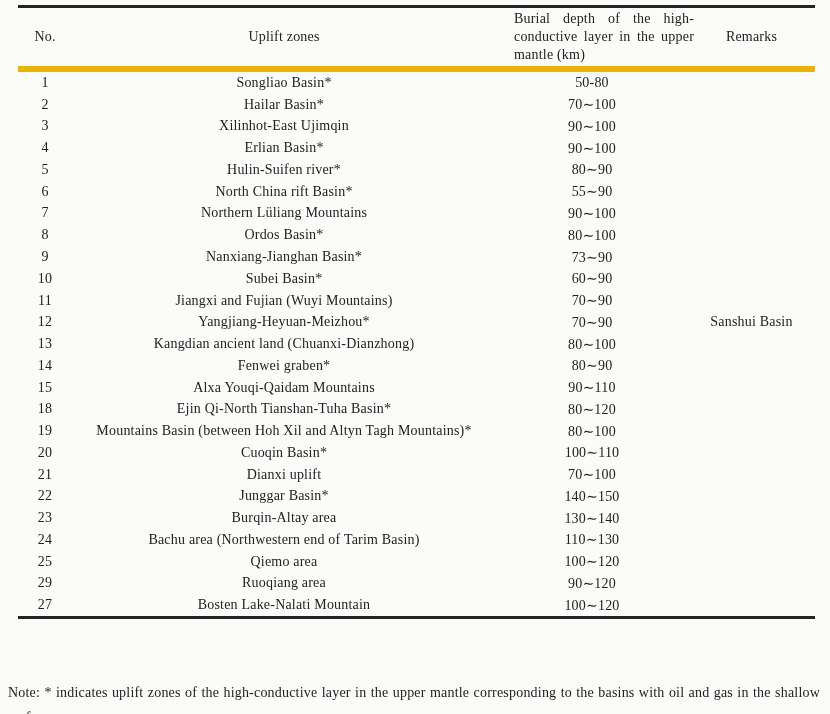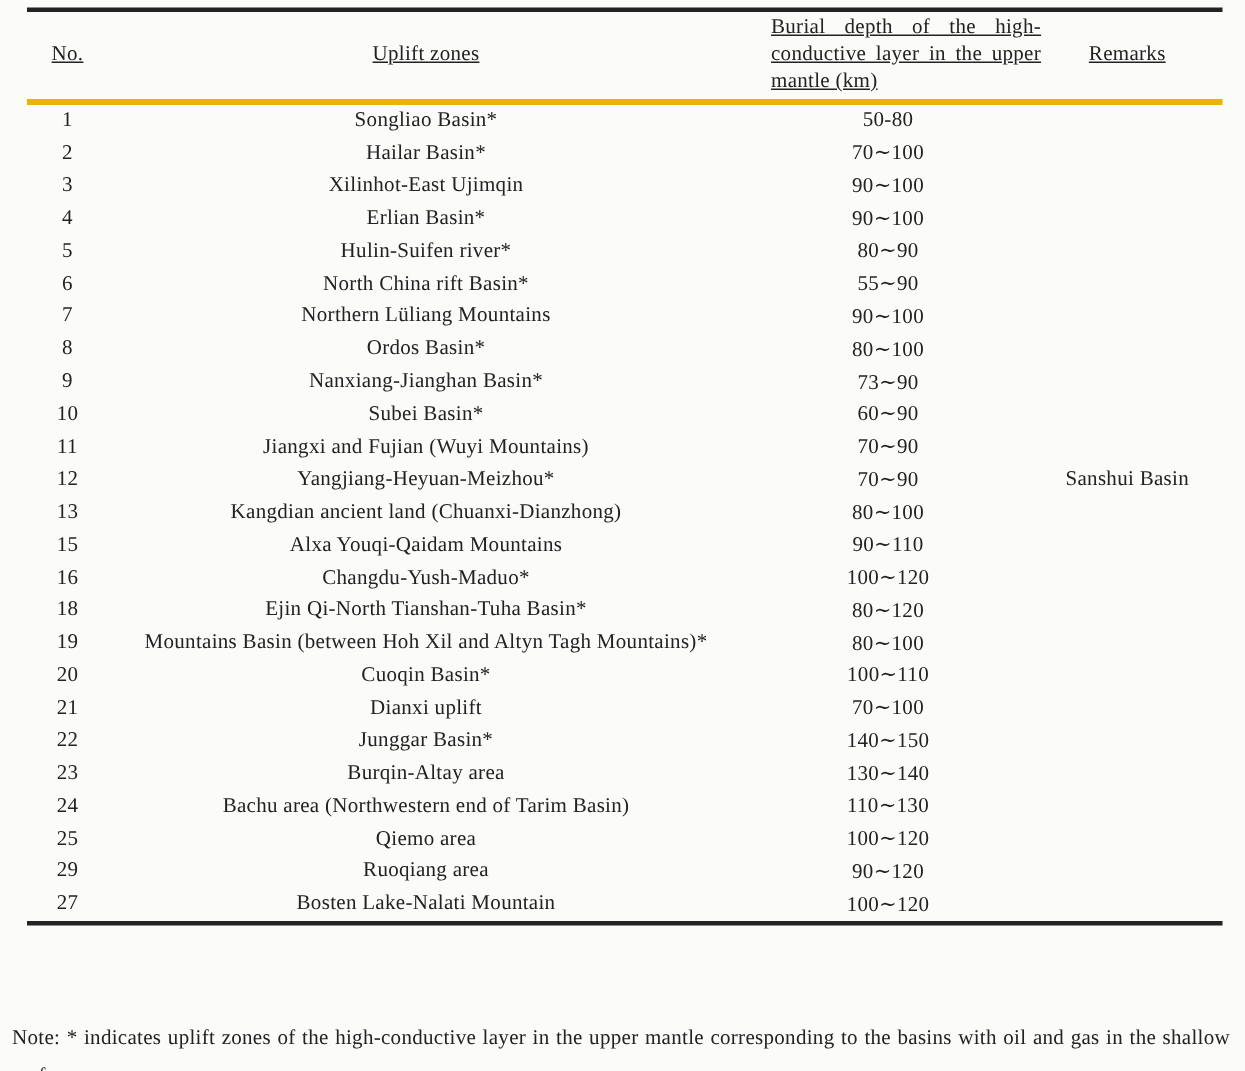--- a/index.html
+++ b/index.html
@@ -33,24 +33,23 @@
   col.c-zone    { width: 424px; }
   col.c-depth   { width: 192px; }
   col.c-remarks { width: 127px; }
 
   thead th {
     font-weight: normal;
     font-size: 14px;
     height: 58px;
     vertical-align: middle;
     text-align: center;
-    border-bottom: 4px solid #eab308;
+    border-bottom: 6px solid #eab308;
     padding: 0;
     letter-spacing: 0.2px;
-    text-decoration: underline;
   }
   thead th.h-depth {
     text-align: left;
     padding-left: 18px;
   }
   thead th.h-depth .wrap {
     width: 180px;
     text-align: justify;
     line-height: 18px;
     font-size: 14px;
@@ -172,32 +171,32 @@
       <td>70∼90</td>
       <td>Sanshui Basin</td>
     </tr>
         <tr>
       <td>13</td>
       <td>Kangdian ancient land (Chuanxi-Dianzhong)</td>
       <td>80∼100</td>
       <td></td>
     </tr>
         <tr>
+      <td>14</td>
+      <td>Fenwei graben*</td>
+      <td>80∼90</td>
+      <td></td>
+    </tr>
+        <tr>
       <td>15</td>
       <td>Alxa Youqi-Qaidam Mountains</td>
       <td>90∼110</td>
       <td></td>
     </tr>
         <tr>
-      <td>16</td>
-      <td>Changdu-Yush-Maduo*</td>
-      <td>100∼120</td>
-      <td></td>
-    </tr>
-        <tr>
       <td>18</td>
       <td>Ejin Qi-North Tianshan-Tuha Basin*</td>
       <td>80∼120</td>
       <td></td>
     </tr>
         <tr>
       <td>19</td>
       <td>Mountains Basin (between Hoh Xil and Altyn Tagh Mountains)*</td>
       <td>80∼100</td>
       <td></td>

